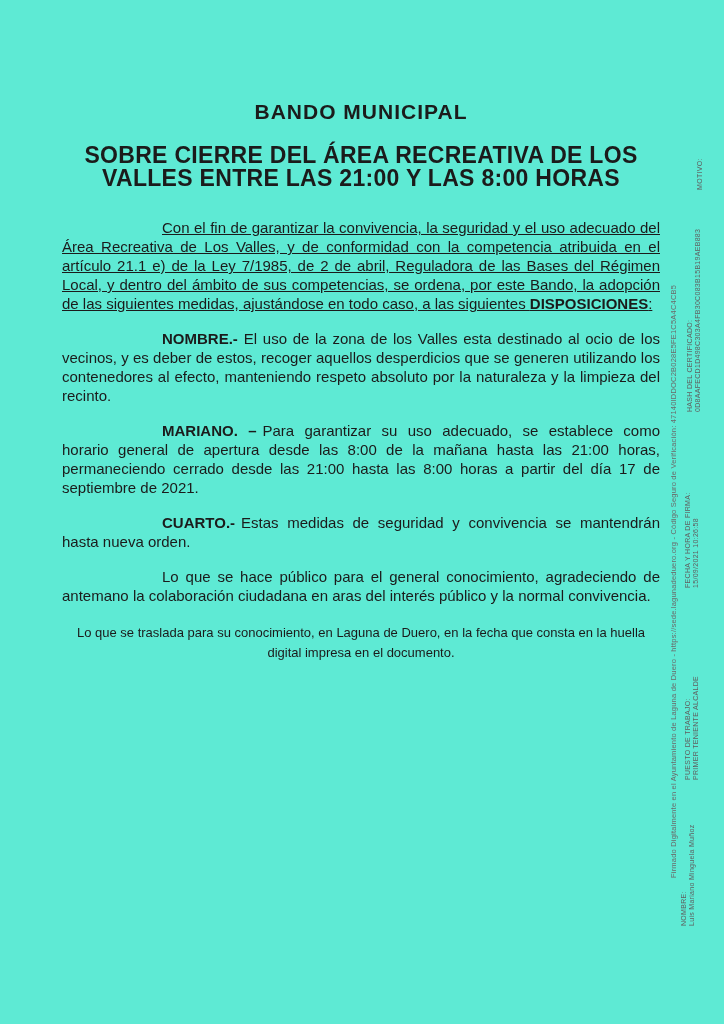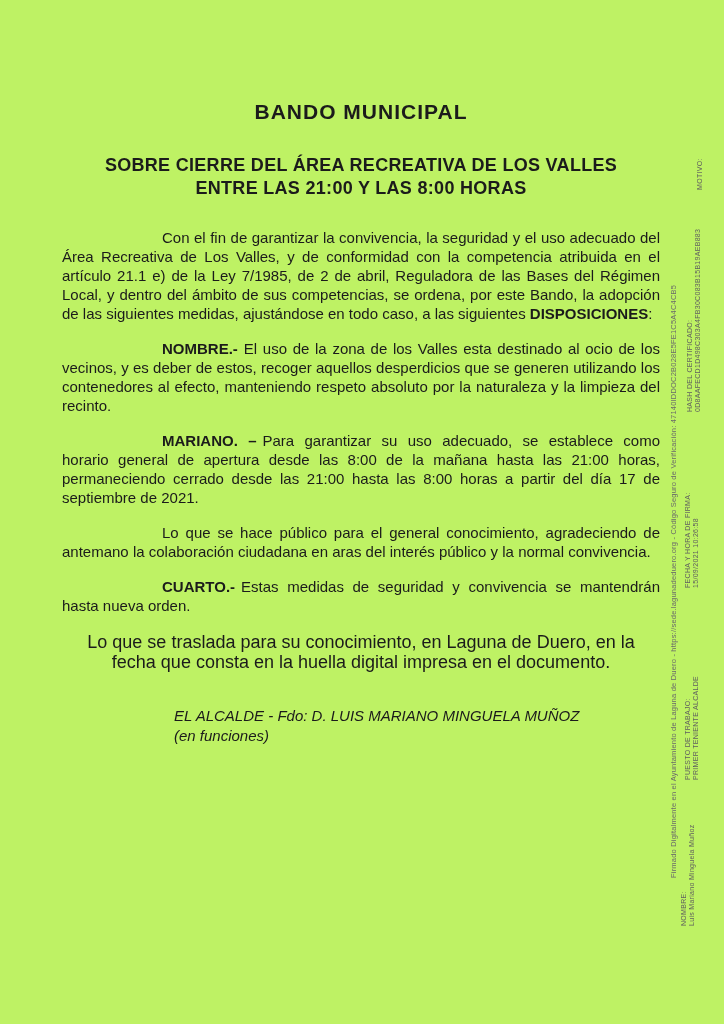--- a/index.html
+++ b/index.html
@@ -1,37 +1,37 @@
 <!DOCTYPE html>
 <html><head>
 <meta charset="utf-8">
 <style>
   html,body{margin:0;padding:0;}
   body{
     width:724px;height:1024px;background:#ffffff;overflow:hidden;position:relative;
     font-family:"Liberation Sans", sans-serif;color:#1b1b1b;
   }
-  .page{position:absolute;inset:0;background:#bef264;}
+  .page{position:absolute;inset:0;background:#5eead4;}
   .doc{position:absolute;left:62px;top:100px;width:598px;}
   .doc-title{
     font-size:21px;font-weight:bold;text-align:center;letter-spacing:1px;margin:0;
   }
   .doc-subtitle{
-    font-size:18px;font-weight:bold;text-align:center;letter-spacing:0.3px;
-    line-height:23px;margin:30px 20px 0 20px;
+    font-size:23px;font-weight:bold;text-align:center;letter-spacing:0.3px;
+    line-height:23px;margin:20px 20px 0 20px;
   }
   .para{
     font-size:15px;line-height:19px;text-align:justify;text-indent:100px;
     margin:16px 0 0 0;
   }
-  .para.intro{margin-top:28px;}
+  .para.intro{margin-top:28px;text-decoration:underline;}
   .prov-head{font-weight:bold;margin-right:6px;}
   .underlined{}
   .closing-center{
-    font-size:18px;line-height:19.5px;text-align:center;text-indent:0;
+    font-size:13px;line-height:19.5px;text-align:center;text-indent:0;
     margin:18px 10px 0 10px;
   }
   .signature{
     font-size:15px;line-height:20px;font-style:italic;text-align:left;text-indent:0;
     margin:34px 0 0 112px;
   }
   
   .v-block{
     position:absolute;transform:rotate(-90deg);transform-origin:0 0;
     white-space:nowrap;color:#5f5f5f;font-size:7px;line-height:8px;letter-spacing:0.3px;
@@ -49,30 +49,26 @@
 
     <h2 class="doc-subtitle">SOBRE CIERRE DEL ÁREA RECREATIVA DE LOS VALLES ENTRE LAS 21:00 Y LAS 8:00 HORAS</h2>
 
     <p class="para intro"><span>Con el fin de garantizar la convivencia, la seguridad y el uso adecuado del Área Recreativa de Los Valles, y de conformidad con la competencia atribuida en el artículo 21.1 e) de la Ley 7/1985, de 2 de abril, Reguladora de las Bases del Régimen Local, y dentro del ámbito de sus competencias, se ordena, por este Bando, la adopción de las siguientes medidas, ajustándose en todo caso, a las siguientes </span><span class="prov-head" style="margin-right:0">DISPOSICIONES</span><span>:</span></p>
 
     <p class="para"><span class="prov-head">NOMBRE.-</span><span>El uso de la zona de los Valles esta destinado al ocio de los vecinos, y es deber de estos, recoger aquellos desperdicios que se generen utilizando los contenedores al efecto, manteniendo respeto absoluto por la naturaleza y la limpieza del recinto.</span></p>
 
     <p class="para"><span class="prov-head">MARIANO. –</span><span>Para garantizar su uso adecuado, se establece como horario general de apertura desde las 8:00 de la mañana hasta las 21:00 horas, permaneciendo </span><span class="underlined">cerrado desde las 21:00 hasta las 8:00 horas a partir del día 17 de septiembre de 2021.</span></p>
 
 
+    <p class="para"><span class="prov-head">CUARTO.-</span><span>Estas medidas de seguridad y convivencia se mantendrán hasta nueva orden.</span></p>
+
     <p class="para">Lo que se hace público para el general conocimiento, agradeciendo de antemano la colaboración ciudadana en aras del interés público y la normal convivencia.</p>
-
-    <p class="para"><span class="prov-head">CUARTO.-</span><span>Estas medidas de seguridad y convivencia se mantendrán hasta nueva orden.</span></p>
 
     <p class="closing-center">Lo que se traslada para su conocimiento, en Laguna de Duero, en la fecha que consta en la huella digital impresa en el documento.</p>
 
-    <div class="signature">
-      <div>EL ALCALDE - Fdo: D. LUIS MARIANO MINGUELA MUÑOZ</div>
-      <div>(en funciones)</div>
-    </div>
 
   </div>
 
   <div class="v-block longline" style="left:670px;top:878px">Firmado Digitalmente en el Ayuntamiento de Laguna de Duero - https://sede.lagunadeduero.org - Código Seguro de Verificación: 47140IDDOC2B028E5FE1C5A4C4CB5</div>
 
   <div class="v-block" style="left:696px;top:190px">MOTIVO:</div>
 
   <div class="v-block" style="left:686px;top:412px">
     <div>HASH DEL CERTIFICADO:</div>
     <div>0D8AAFECD1D498C303A4FB30C083B15B19AEB883</div>

